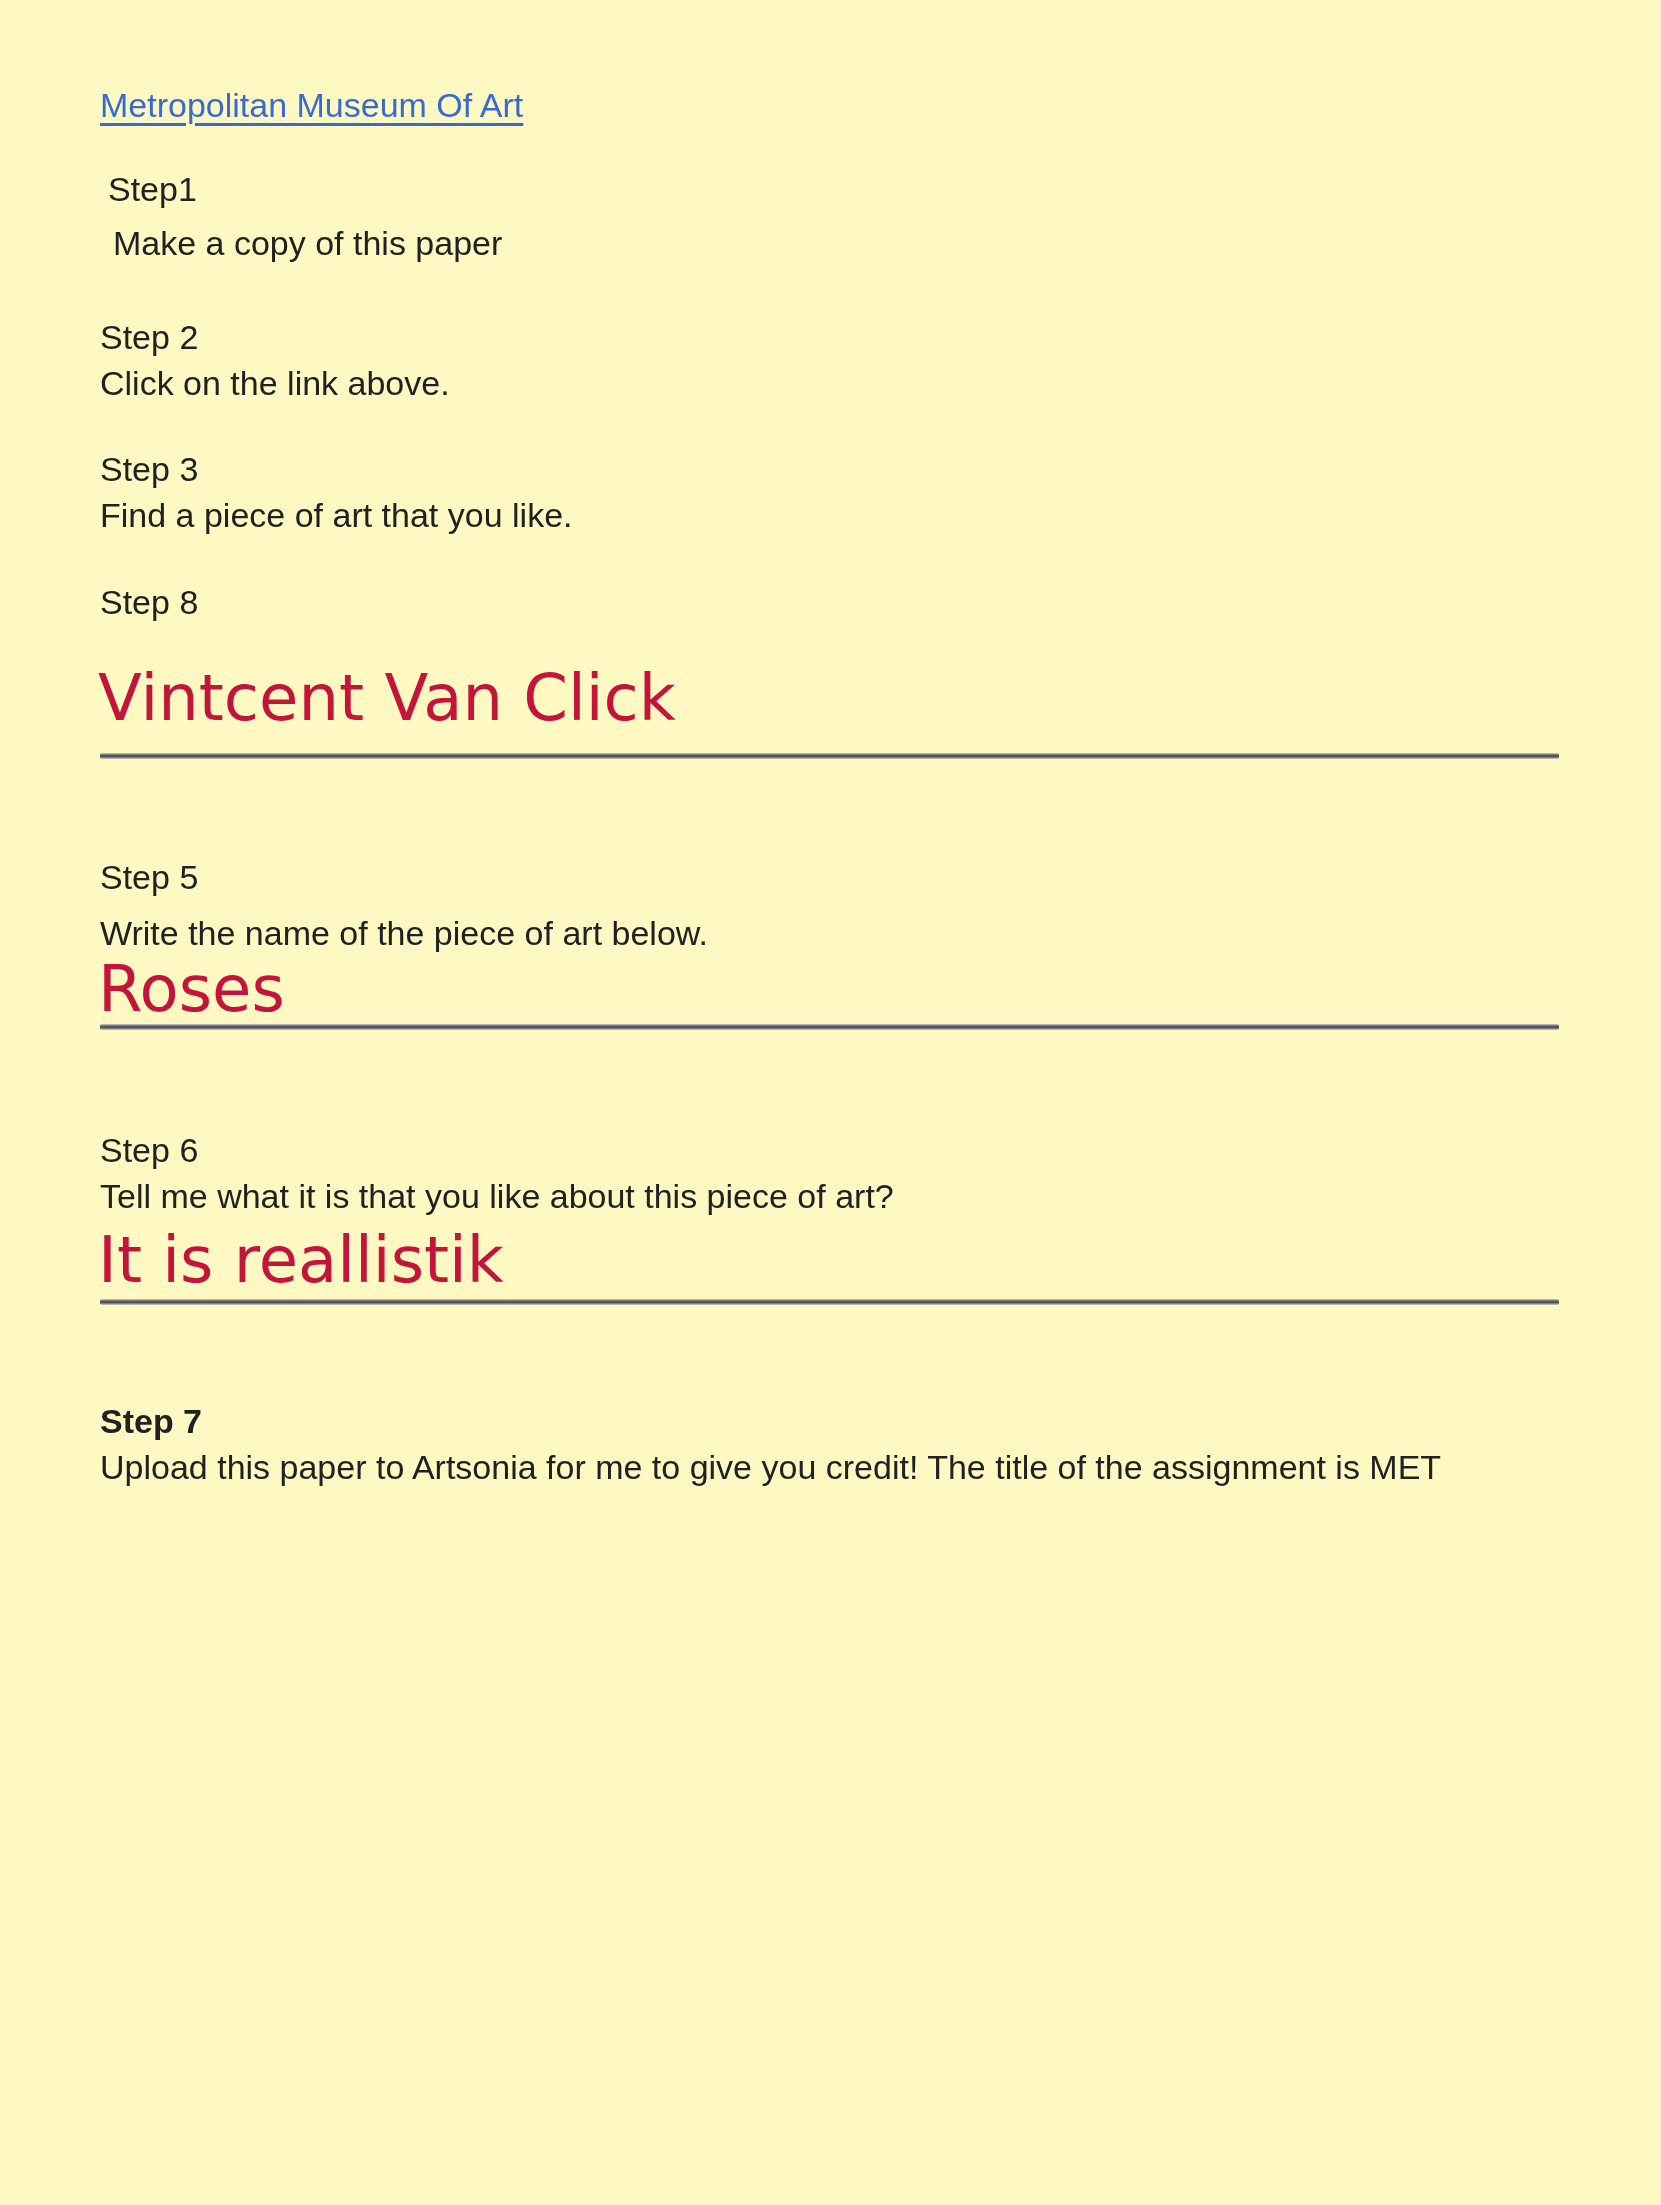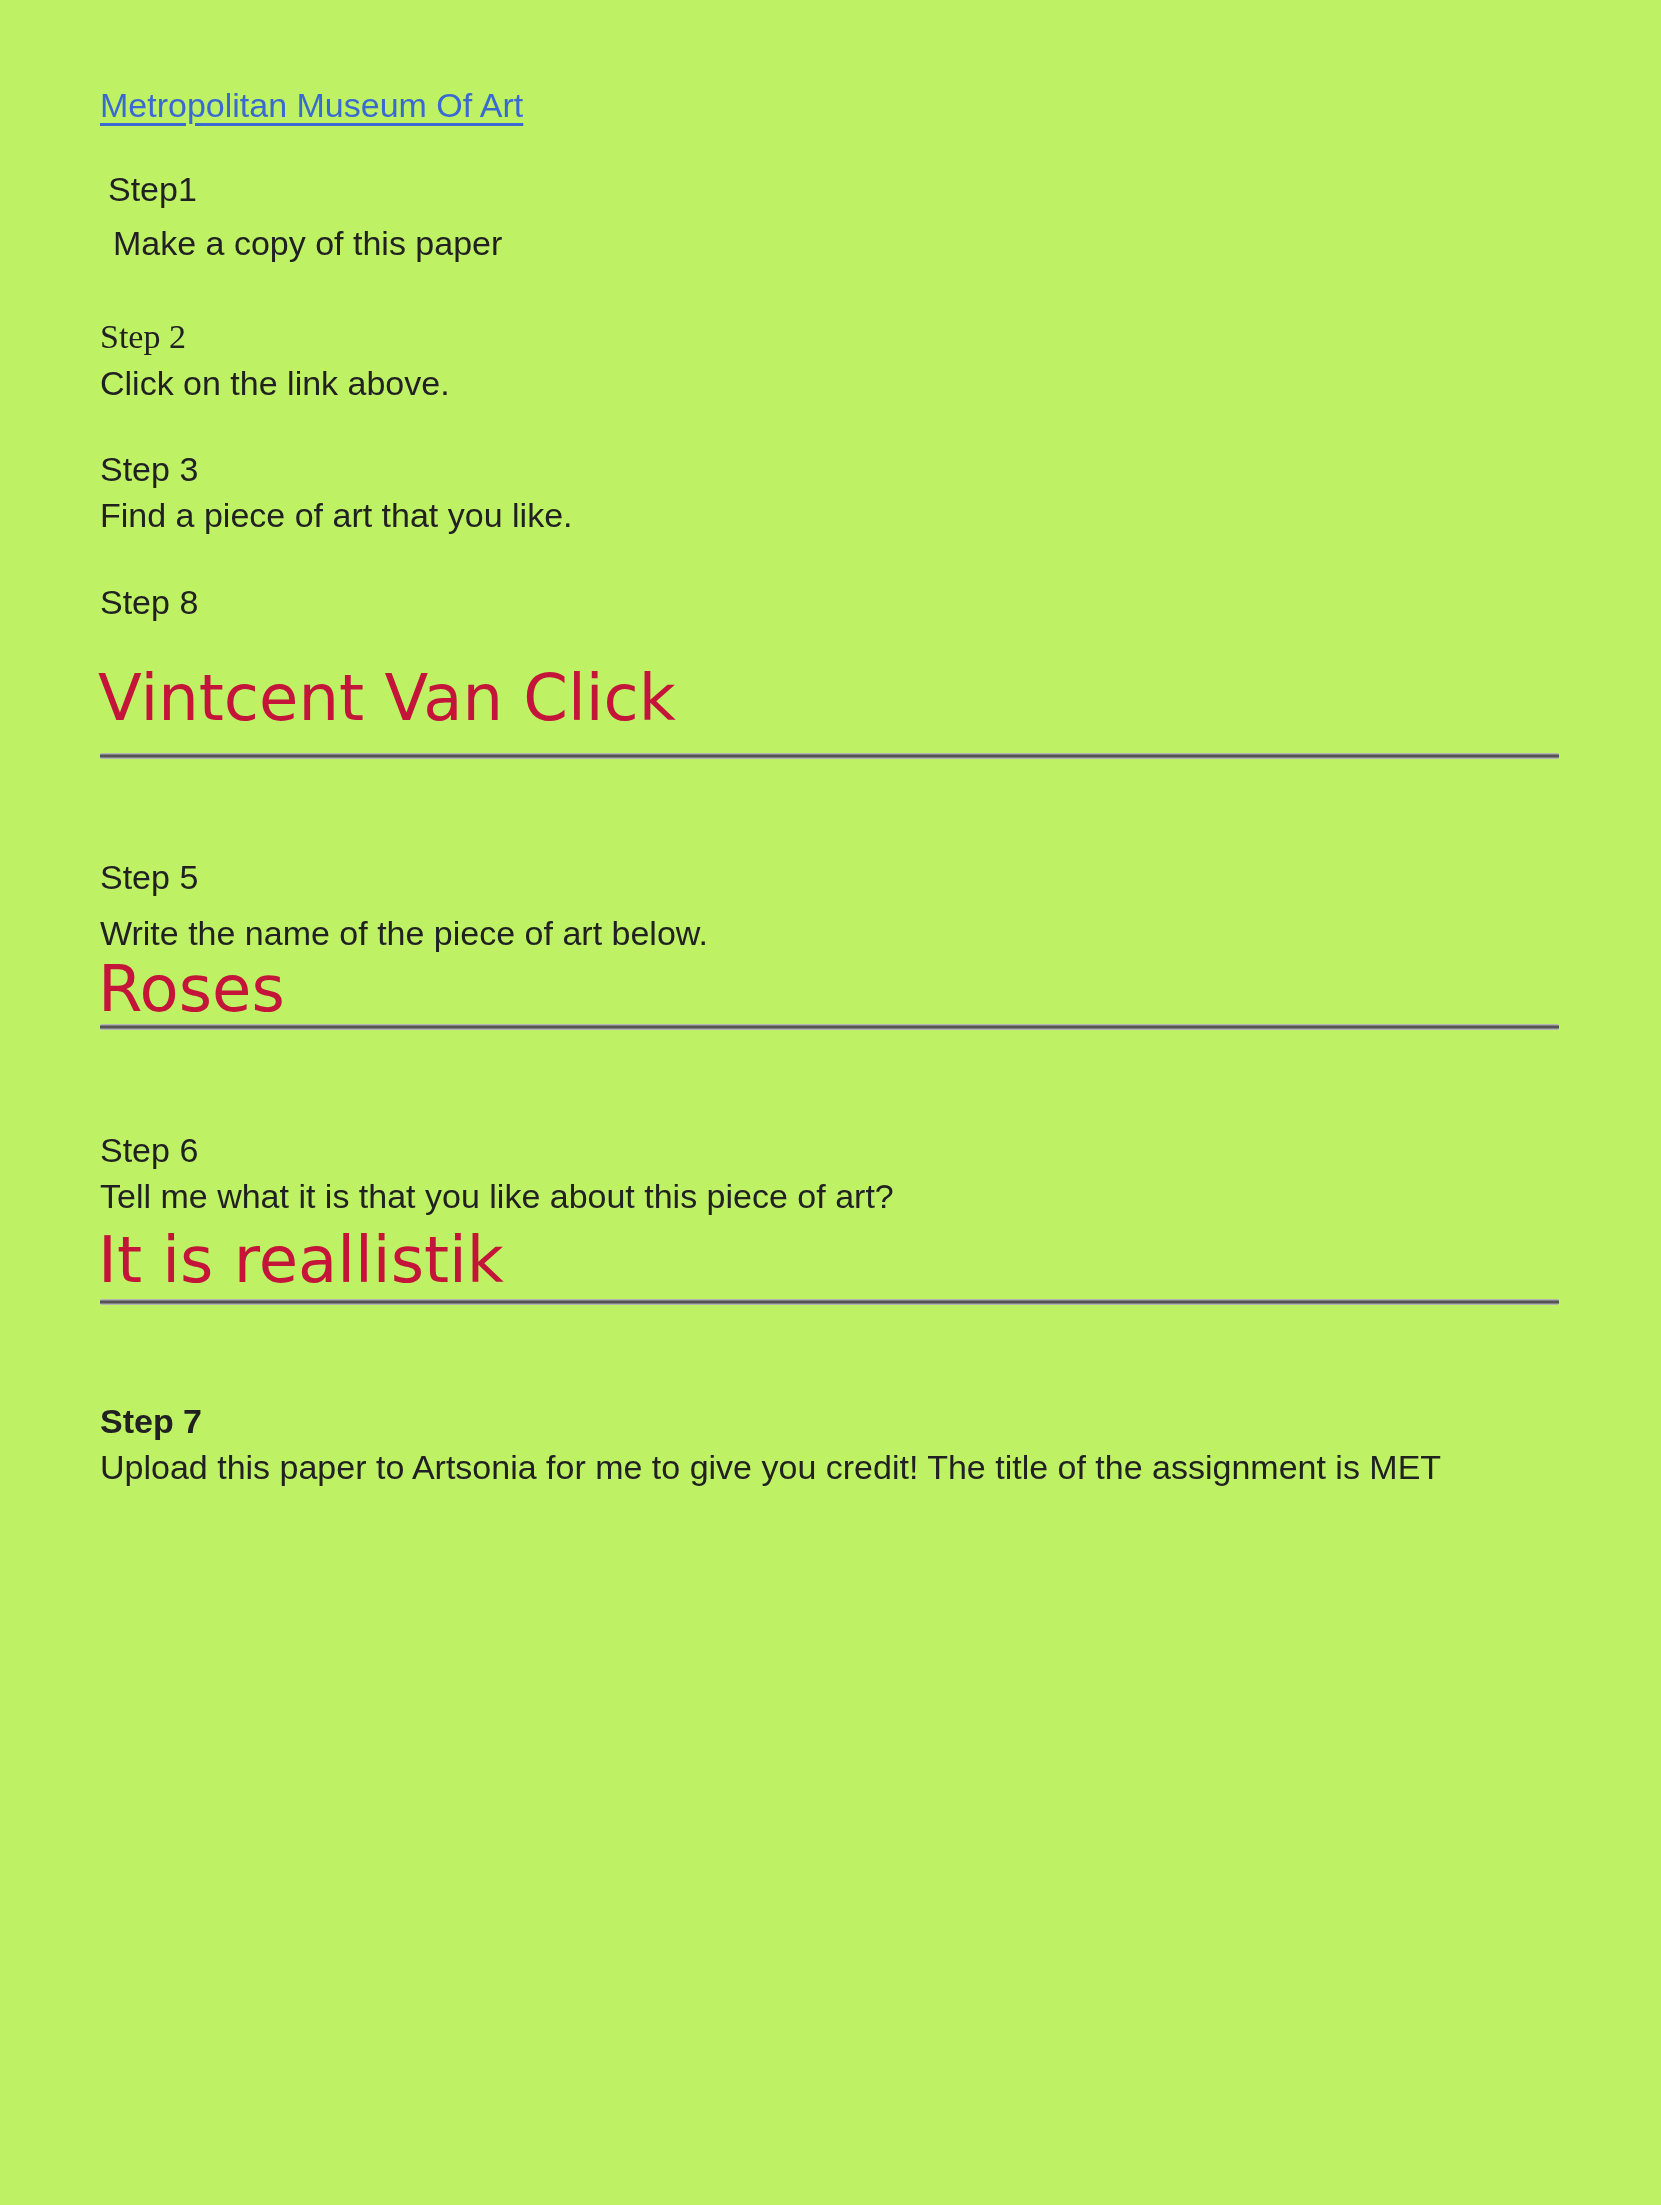--- a/index.html
+++ b/index.html
@@ -4,21 +4,21 @@
 <style>
   html, body {
     margin: 0;
     padding: 0;
     background: #ffffff;
   }
   .page {
     position: relative;
     width: 1661px;
     height: 2206px;
-    background: #bef264;
+    background: #fef9c3;
     font-family: "Liberation Sans", sans-serif;
     color: #212121;
     overflow: hidden;
   }
   .txt {
     position: absolute;
     left: 100px;
     font-size: 34px;
     line-height: 1.25;
     white-space: nowrap;
@@ -49,21 +49,21 @@
   .rule {
     position: absolute;
     left: 100px;
     width: 1459px;
     height: 6.2px;
     background: linear-gradient(to bottom, #cfcfcf 0%, #707070 30%, #414141 50%, #707070 70%, #cfcfcf 100%);
     border-radius: 1.8px;
   }
   
   .p-s1l { top: 168px; margin-left: 8px; }  .p-s1d { top: 222px; margin-left: 13px; }
-  .p-s2l { top: 316px; font-family: Liberation Serif, serif; }  .p-s2d { top: 362px; }
+  .p-s2l { top: 316px; }  .p-s2d { top: 362px; }
   .p-s3l { top: 448px; }  .p-s3d { top: 494px; }
   .p-s4l { top: 581px; }  .p-s4d { top: 626px; }  .p-s4a { top: 663px; }  .p-r1 { top: 753px; }
   .p-s5l { top: 856px; }  .p-s5d { top: 902px; margin-top: 10px; } .p-s5a { top: 942px; margin-top: 12px; } .p-r2 { top: 1024px; }
   .p-s6l { top: 1129px; } .p-s6d { top: 1175px; } .p-s6a { top: 1225px; } .p-r3 { top: 1299px; }
   .p-s7l { top: 1400px; font-weight: bold; } .p-s7d { top: 1446px; }
 </style>
 </head>
 <body>
 
 <div class="page">

